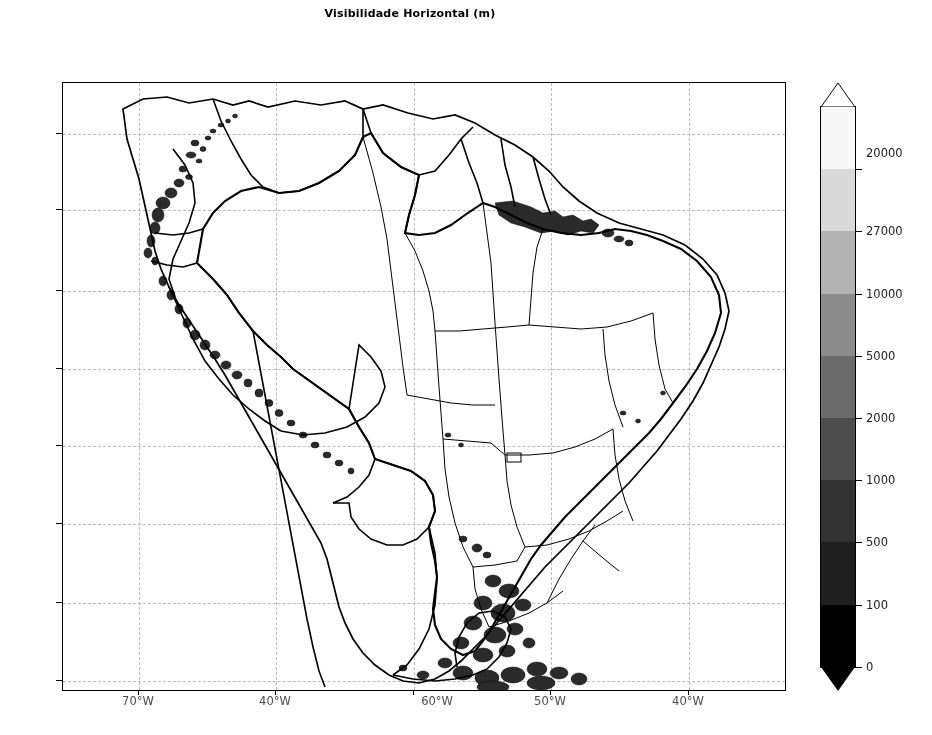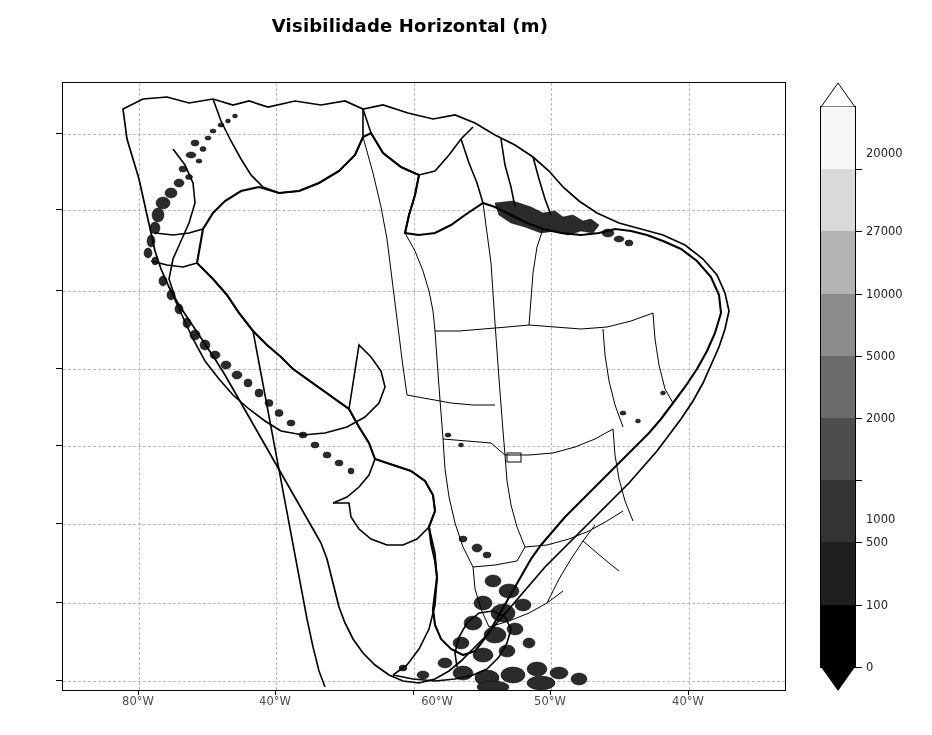--- a/index.html
+++ b/index.html
@@ -1,21 +1,21 @@
 <!DOCTYPE html>
 <html><head>
 <meta charset="utf-8">
 <style>
   html,body{margin:0;padding:0;background:#ffffff;}
   body{width:932px;height:735px;font-family:"DejaVu Sans","Liberation Sans",sans-serif;color:#000;}
   #root{position:relative;width:932px;height:735px;overflow:hidden;}
 
   .title{
-    position:absolute;left:0;top:15px;width:820px;text-align:center;
-    font-size:18px;font-weight:bold;letter-spacing:0.2px;
+    position:absolute;left:0;top:7px;width:820px;text-align:center;
+    font-size:11px;font-weight:bold;letter-spacing:0.2px;
   }
   .subtitle{
     position:absolute;left:0;top:42px;width:820px;text-align:center;
     font-size:14.5px;font-weight:normal;
   }
 
   
   .axes{
     position:absolute;left:62px;top:82px;width:722px;height:607px;
     border:1.4px solid #000;background:#ffffff;overflow:hidden;
@@ -76,21 +76,21 @@
 
   <div class="tickmark-y" style="top:133px;"></div>
   <div class="tickmark-y" style="top:209px;"></div>
   <div class="tickmark-y" style="top:290px;"></div>
   <div class="tickmark-y" style="top:368px;"></div>
   <div class="tickmark-y" style="top:445px;"></div>
   <div class="tickmark-y" style="top:523px;"></div>
   <div class="tickmark-y" style="top:602px;"></div>
   <div class="tickmark-y" style="top:680px;"></div>
 
-  <div class="xlabel" style="left:138px;">80°W</div>
+  <div class="xlabel" style="left:138px;">70°W</div>
   <div class="xlabel" style="left:275px;">40°W</div>
   <div class="xlabel" style="left:413px;text-align:right;">60°W</div>
   <div class="xlabel" style="left:550px;">50°W</div>
   <div class="xlabel" style="left:688px;">40°W</div>
 
   <div class="tickmark-x" style="left:138px;"></div>
   <div class="tickmark-x" style="left:275px;"></div>
   <div class="tickmark-x" style="left:413px;"></div>
   <div class="tickmark-x" style="left:550px;"></div>
   <div class="tickmark-x" style="left:688px;"></div>
@@ -284,21 +284,21 @@
       <div class="cb-tick" style="top:560px;"></div>
       <div class="cb-lab" style="top:560px;">0</div>
 
       <div class="cb-tick" style="top:497.6px;"></div>
       <div class="cb-lab" style="top:497.6px;">100</div>
 
       <div class="cb-tick" style="top:435.4px;"></div>
       <div class="cb-lab" style="top:435.4px;">500</div>
 
       <div class="cb-tick" style="top:373.2px;"></div>
-      <div class="cb-lab" style="top:373.2px;margin-top:39px;">1000</div>
+      <div class="cb-lab" style="top:373.2px;">1000</div>
 
       <div class="cb-tick" style="top:311px;"></div>
       <div class="cb-lab" style="top:311px;">2000</div>
 
       <div class="cb-tick" style="top:248.8px;"></div>
       <div class="cb-lab" style="top:248.8px;">5000</div>
 
       <div class="cb-tick" style="top:186.6px;"></div>
       <div class="cb-lab" style="top:186.6px;">10000</div>
 

